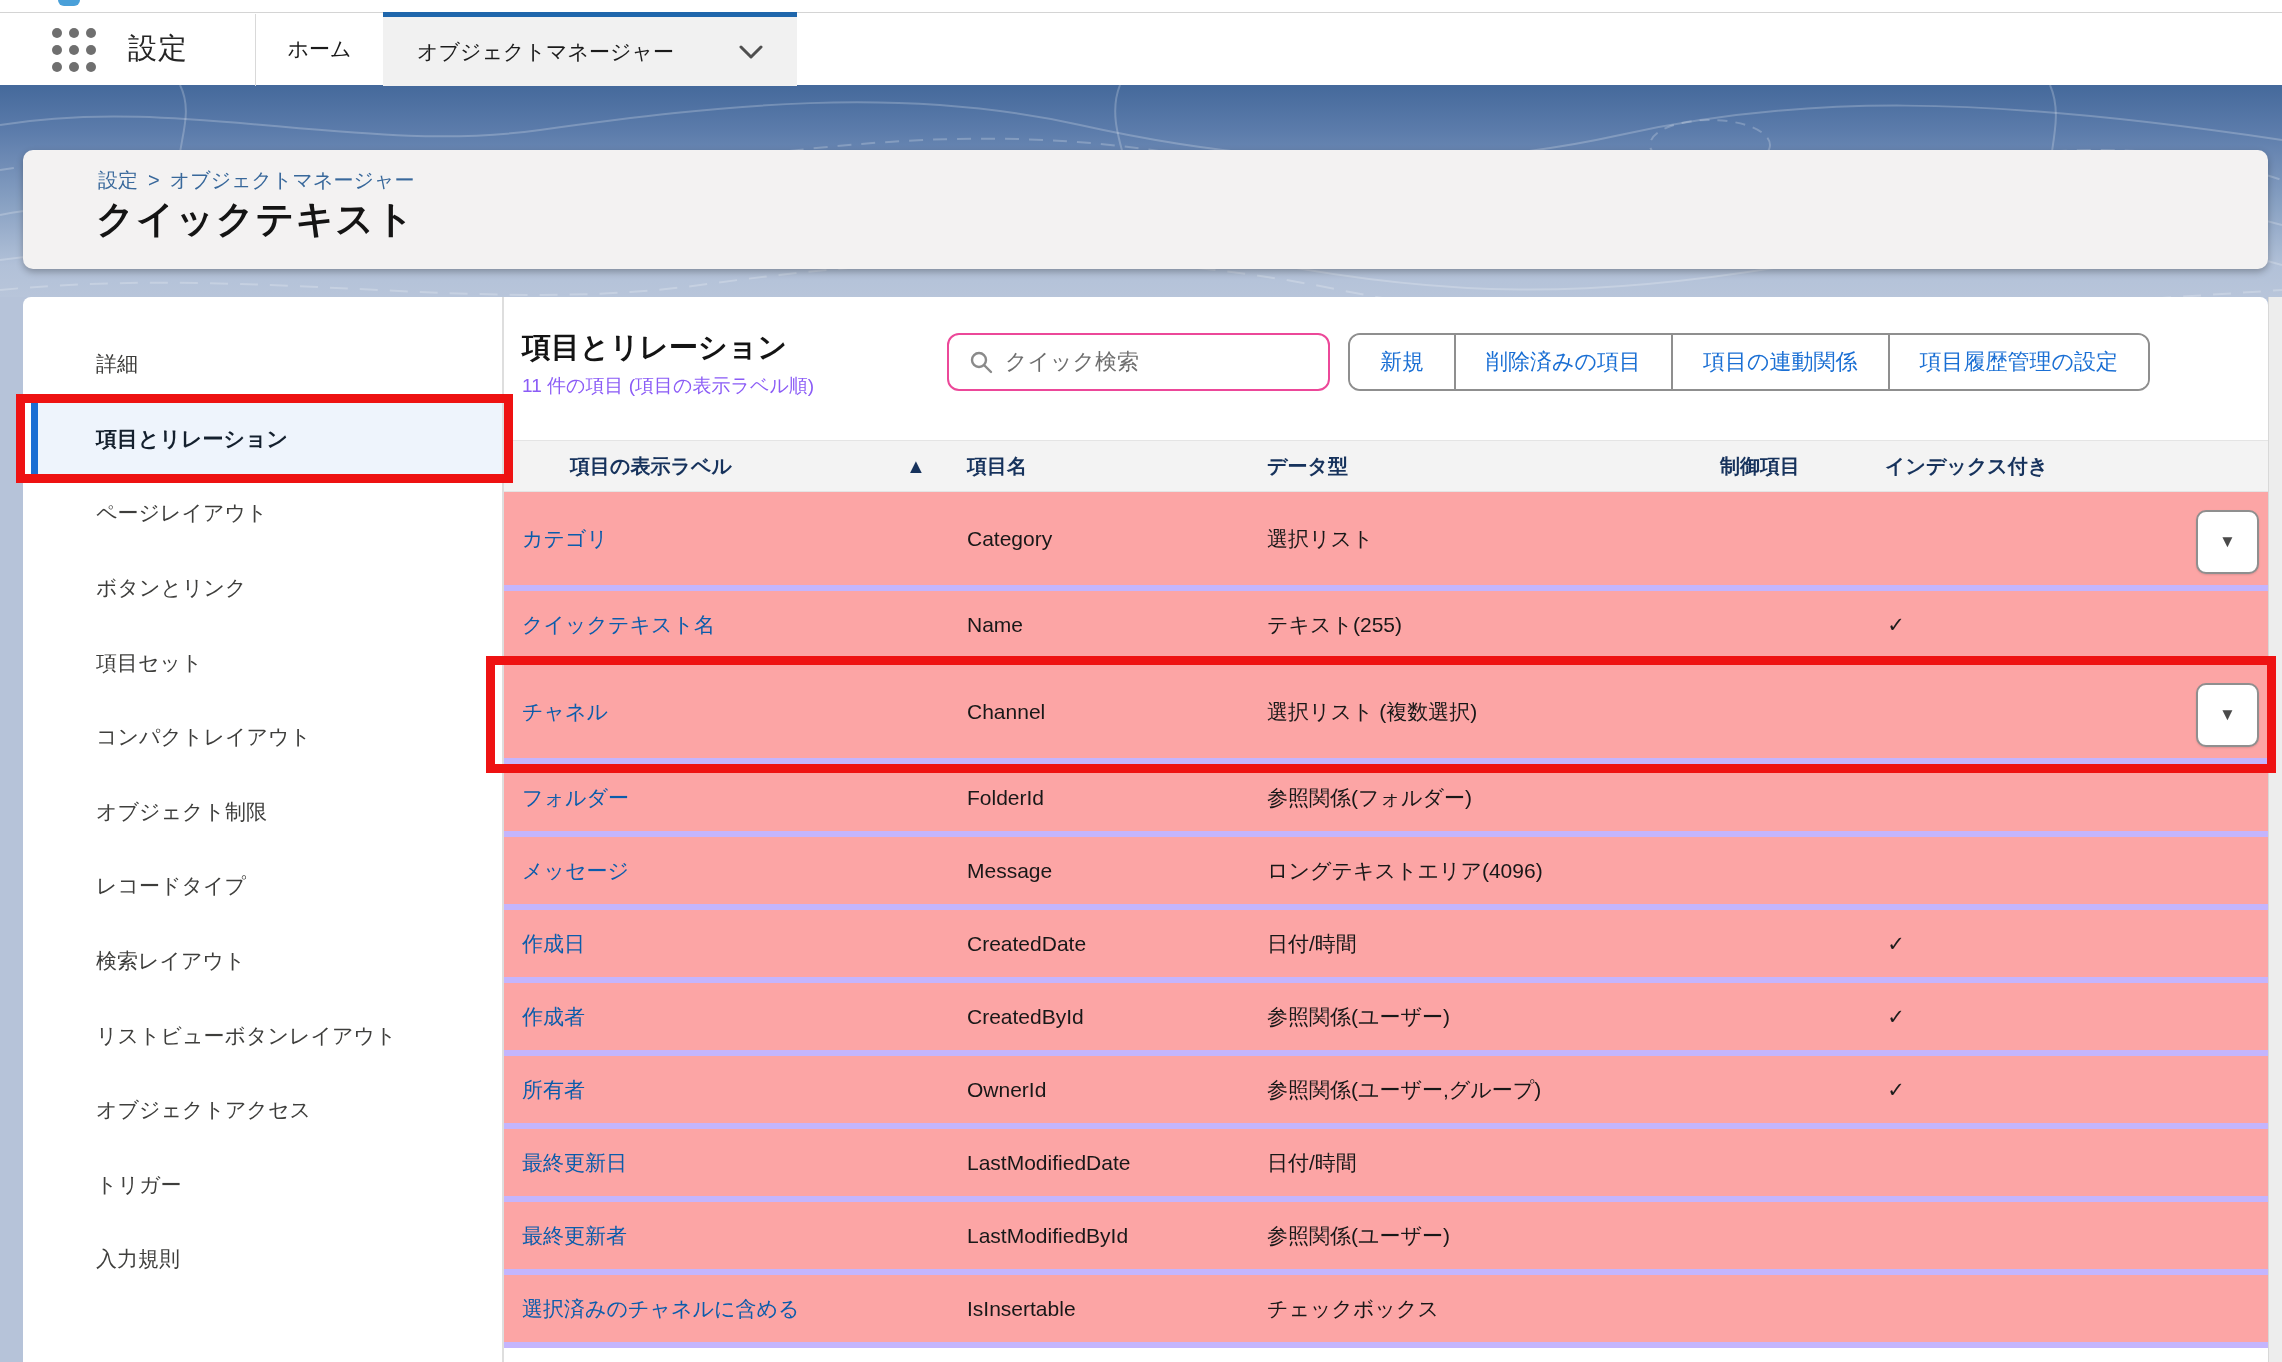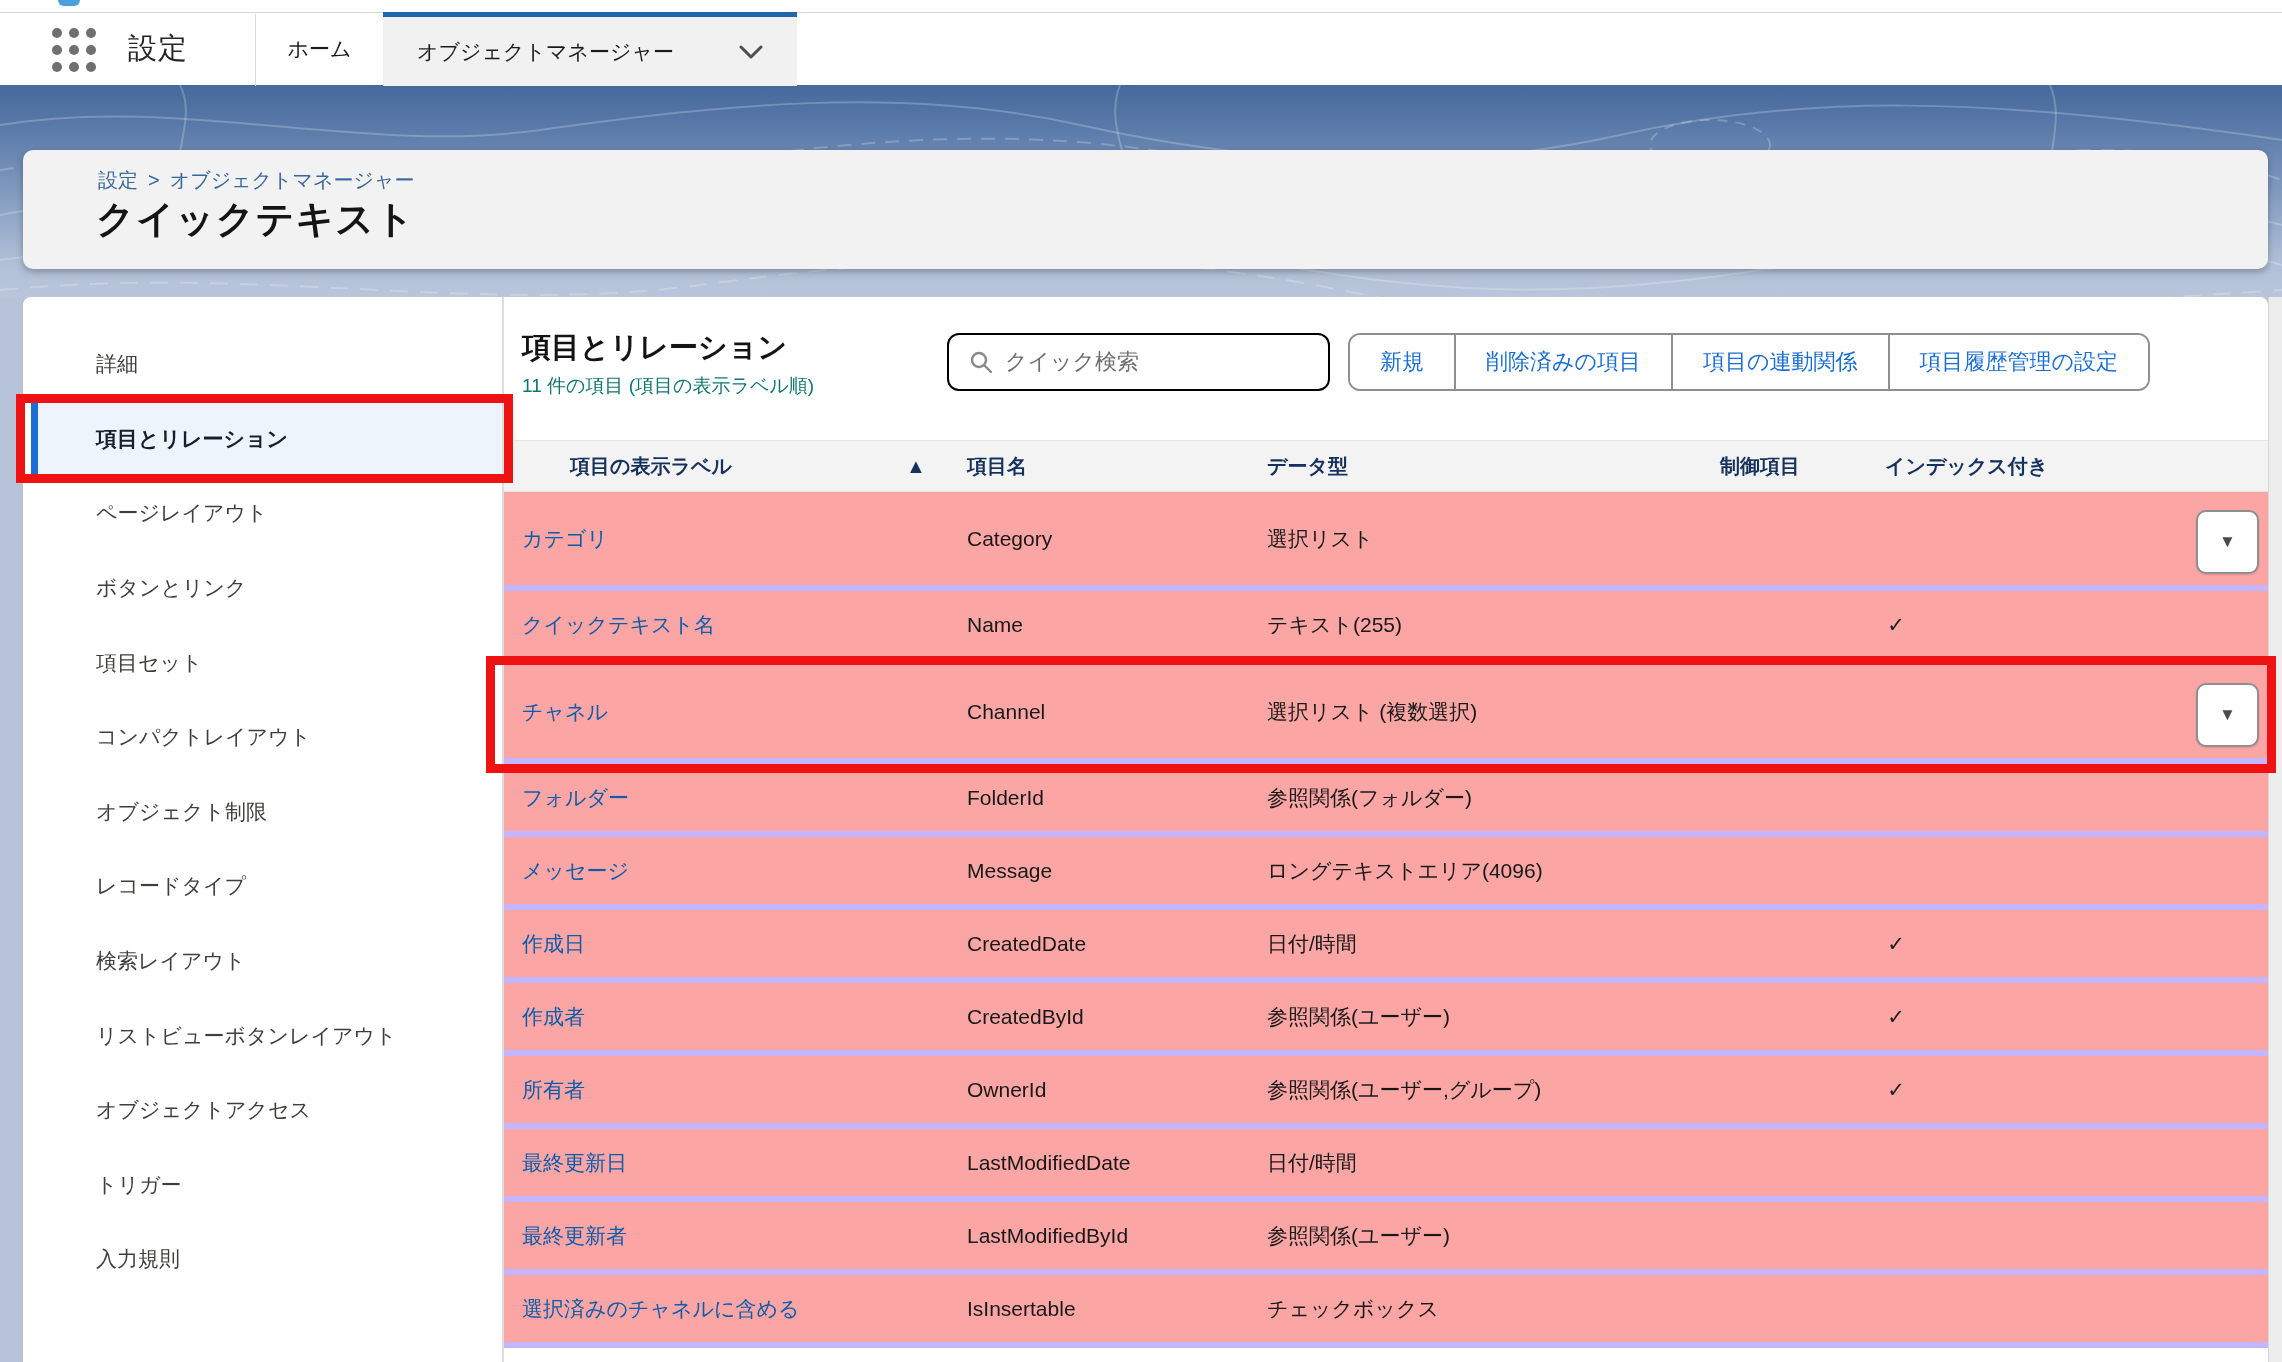--- a/index.html
+++ b/index.html
@@ -32,23 +32,23 @@
   .page-title { position:absolute; left:73px; top:44px; font-size:38px; font-weight:700; color:#141414; letter-spacing:1px; }
 
   
   .sidebar-card { position:absolute; left:23px; top:297px; width:479px; height:1065px; background:#ffffff; border-radius:8px 0 0 0; overflow:hidden; z-index:3; }
   .sidebar-list { padding-top:30px; }
   .side-item { height:74.6px; display:flex; align-items:center; padding-left:65px; font-size:21px; color:#3e3e3c; cursor:pointer;margin-left:8px; }
   .side-item.active { background:#eef4fc; border-left:7px solid #1b6ed3; padding-left:58px; font-weight:700; color:#14202e; }
 
   .main-card { position:absolute; left:502px; top:297px; width:1766px; height:1065px; background:#ffffff; border-left:2px solid #dedede; border-radius:0 8px 0 0; overflow:hidden; z-index:3; }
   .main-heading { position:absolute; left:18px; top:31px; font-size:29px; font-weight:700; color:#141414; }
-  .main-subtitle { position:absolute; left:18px; top:76px; font-size:19px; color:#0f766e; }
-
-  .search-box { position:absolute; left:443px; top:36px; width:383px; height:58px; background:#fff; border:2px solid #000000; border-radius:12px; display:flex; align-items:center; padding-left:20px; }
+  .main-subtitle { position:absolute; left:18px; top:76px; font-size:19px; color:#8b5cf6; }
+
+  .search-box { position:absolute; left:443px; top:36px; width:383px; height:58px; background:#fff; border:2px solid #ec4899; border-radius:12px; display:flex; align-items:center; padding-left:20px; }
   .search-box svg { flex:0 0 auto; }
   .search-input { border:none; outline:none; background:transparent; font-size:22px; color:#333; margin-left:12px; width:300px; font-family:inherit; }
   .search-input::placeholder { color:#6e6e6e; opacity:1; }
 
   .btn-group { position:absolute; left:844px; top:36px; height:58px; display:flex; background:#fff; border:2px solid #8f8f8f; border-radius:12px; overflow:hidden; }
   .btn-group button { background:#fff; border:none; border-right:2px solid #8f8f8f; color:#1a6fd4; font-size:22px; font-family:inherit; padding:0 30px; cursor:pointer; white-space:nowrap; }
   .btn-group button:last-child { border-right:none; }
 
   
   .tbl-header { position:absolute; left:0; top:143px; width:1766px; height:52px; background:#f3f3f3; border-top:1px solid #e4e4e4; border-bottom:1px solid #e4e4e4; }

